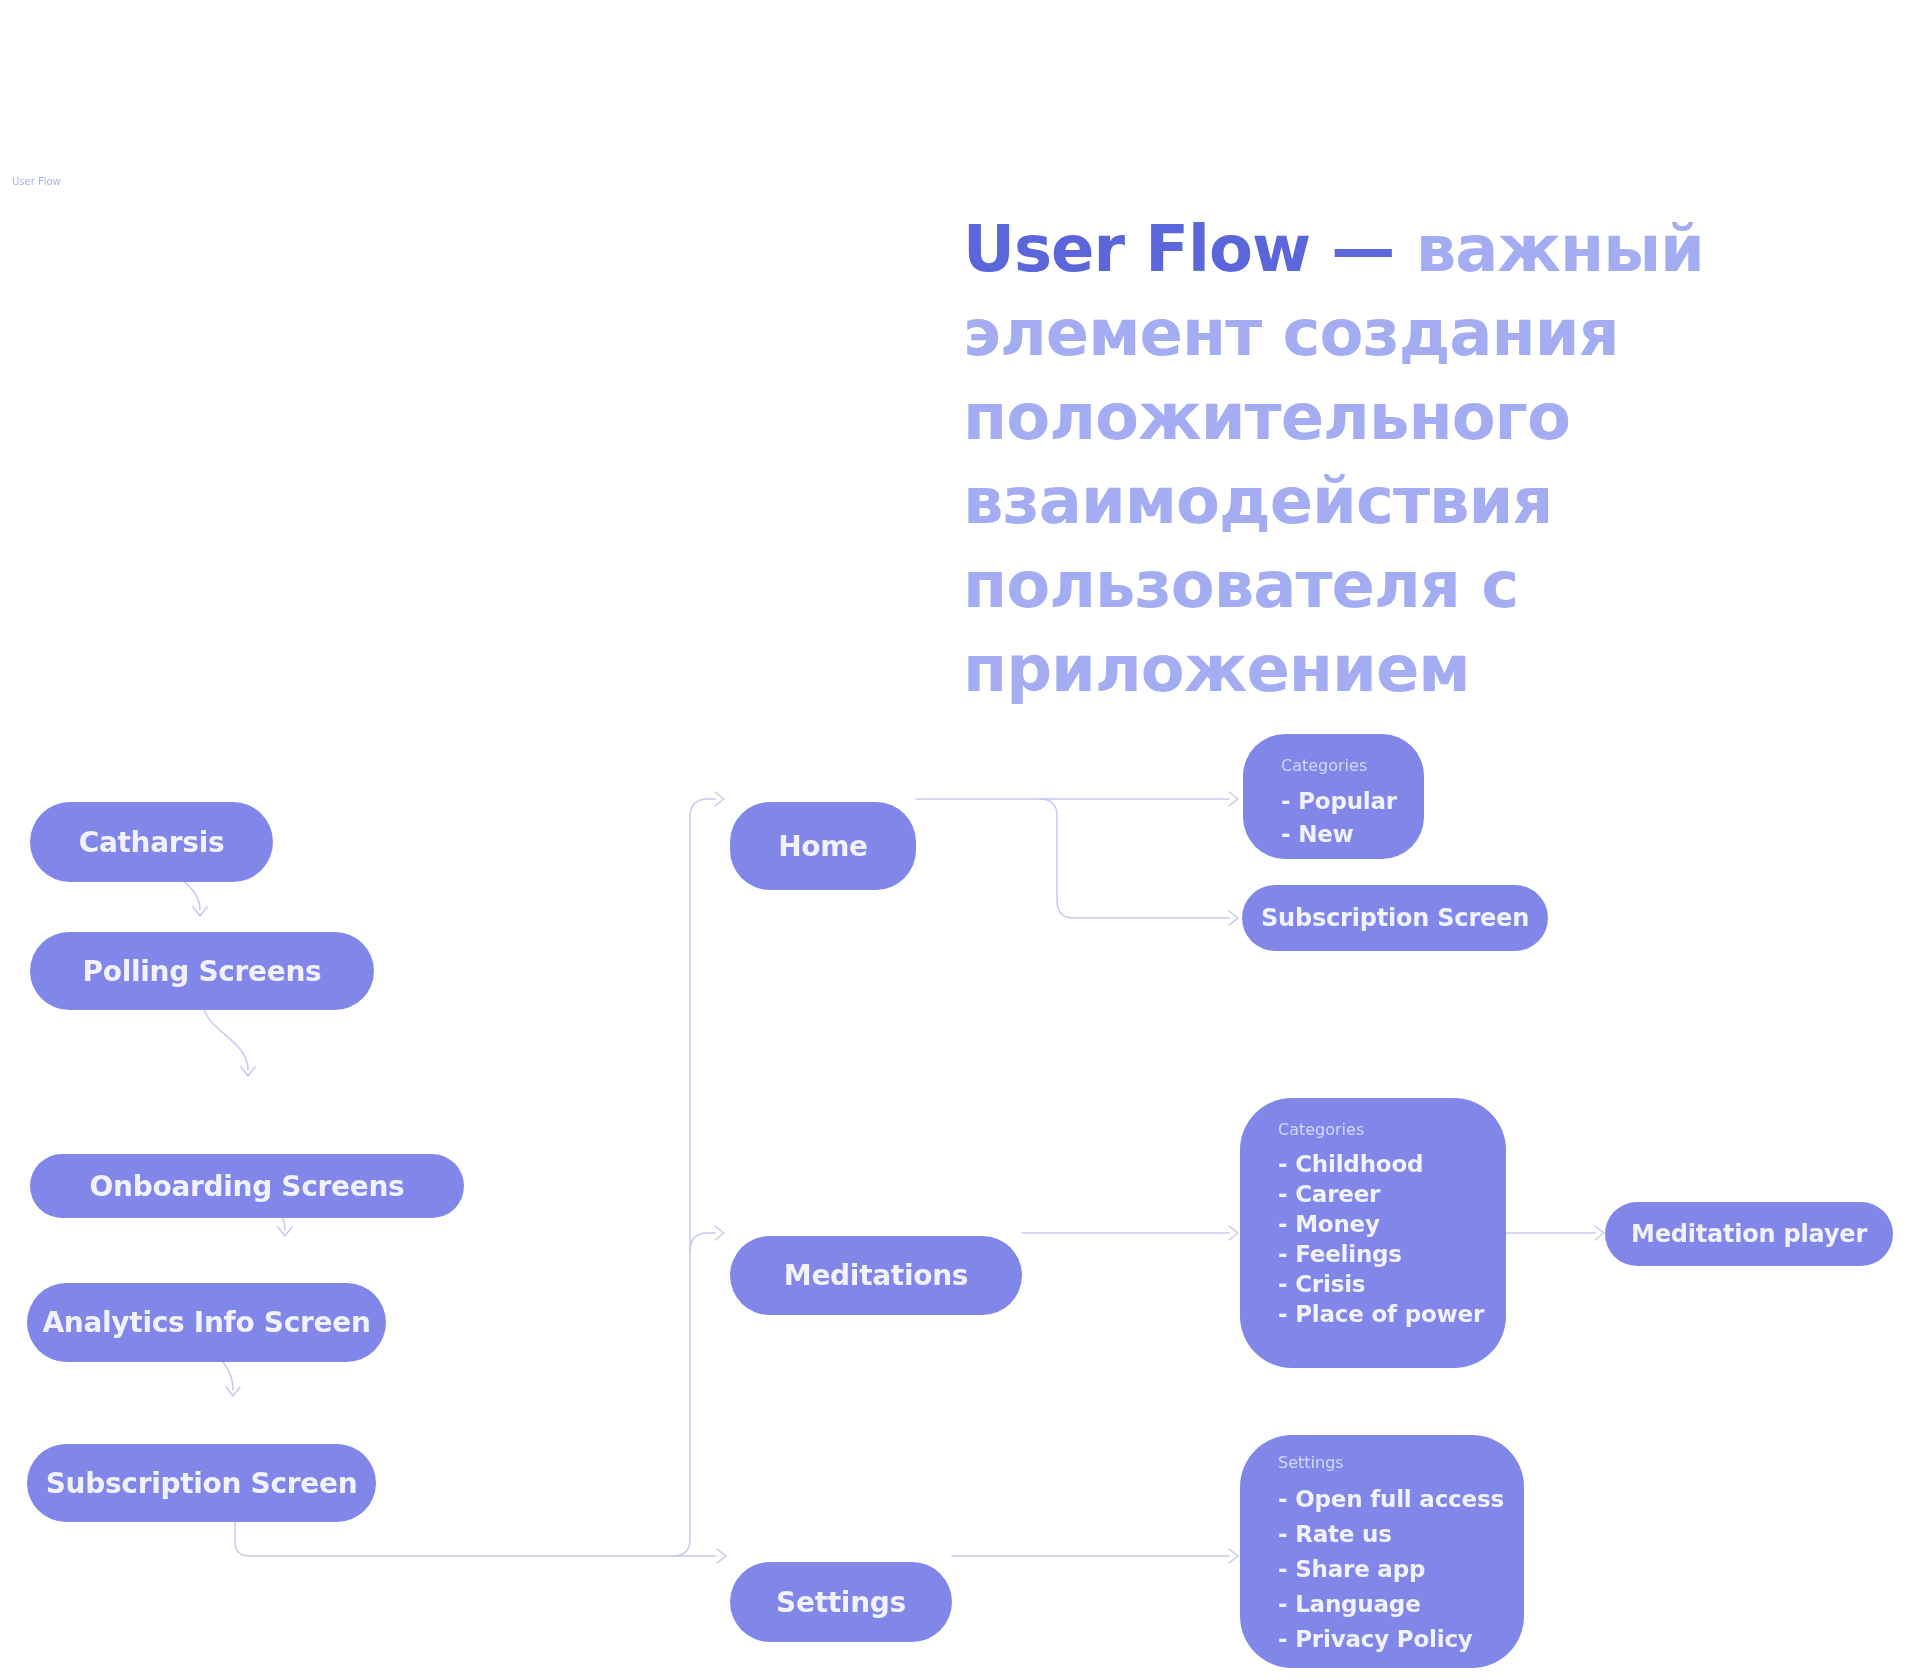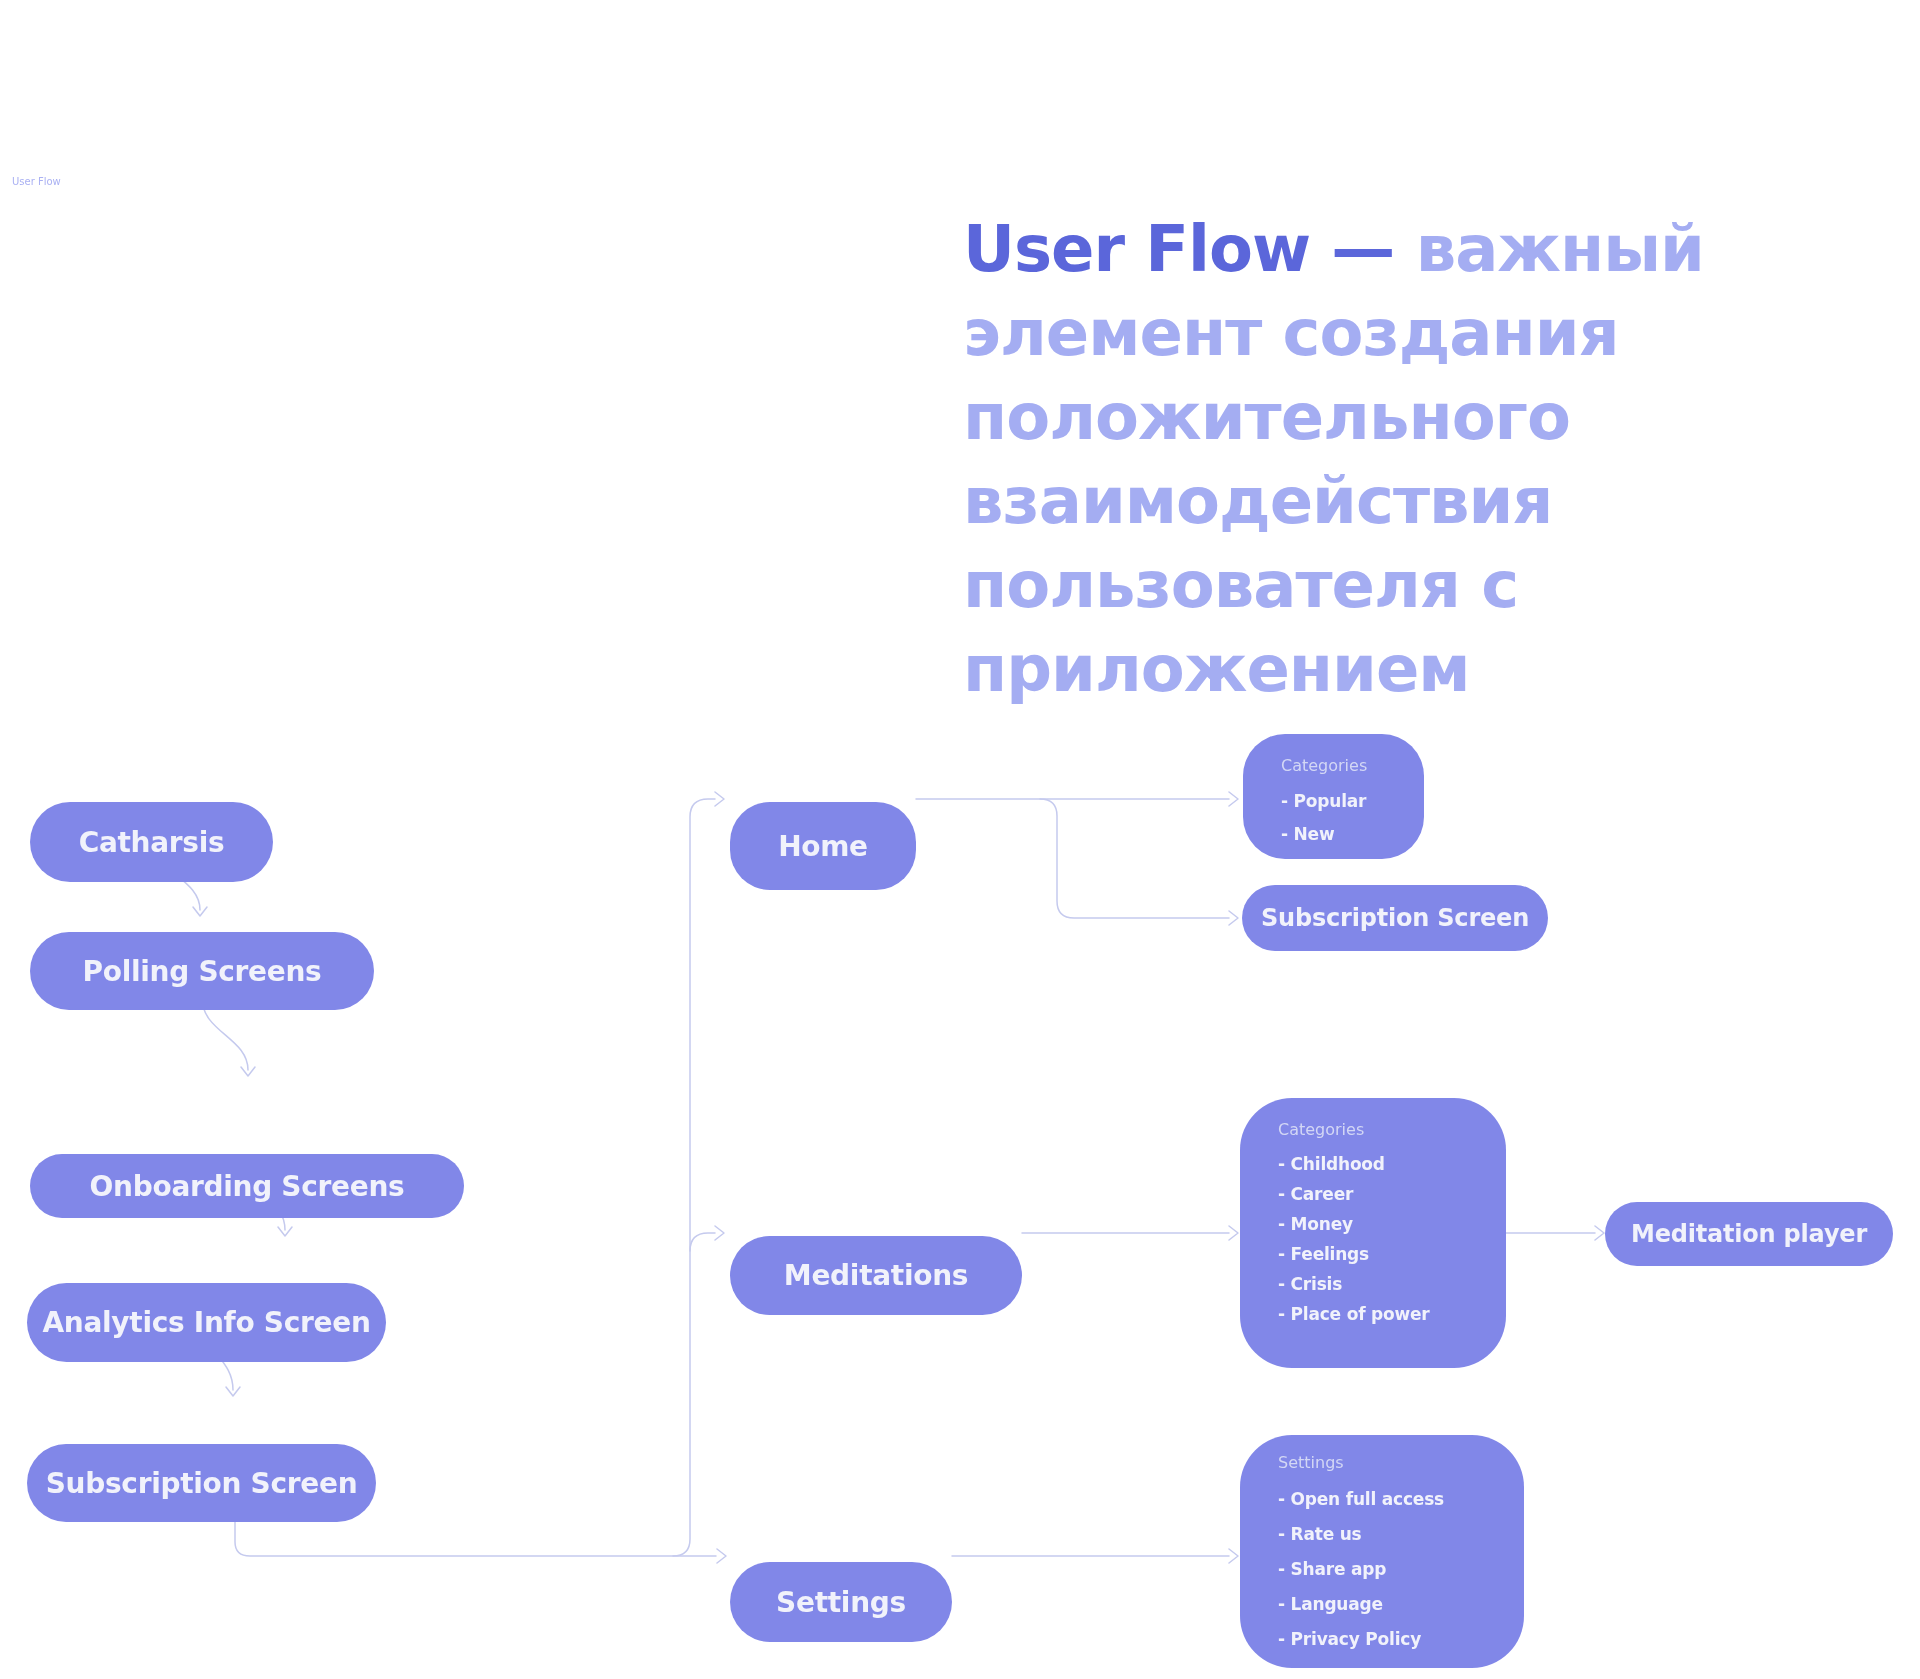--- a/index.html
+++ b/index.html
@@ -36,21 +36,21 @@
     background:var(--node-fill,#8187e8);
     color:var(--node-text,#f1f2fb);
     box-sizing:border-box;
     padding:20px 10px 0 38px;
   }
   .card-heading{
     font-size:16px;font-weight:400;
     color:var(--card-heading,#d3d7f5);
     margin-bottom:10px;
   }
-  .card-items{font-size:17px;font-weight:700;letter-spacing:-0.2px;white-space:nowrap;}
+  .card-items{font-size:23px;font-weight:700;letter-spacing:-0.2px;white-space:nowrap;}
   .lh33 .list-item{line-height:33px;}
   .lh30 .list-item{line-height:30px;}
   .lh35 .list-item{line-height:35px;}
   svg.connectors{position:absolute;left:0;top:0;}
   svg.connectors path{
     stroke:var(--connector,#c5caee);
     stroke-width:1.5;fill:none;
     stroke-linecap:round;stroke-linejoin:round;
   }
 </style>

